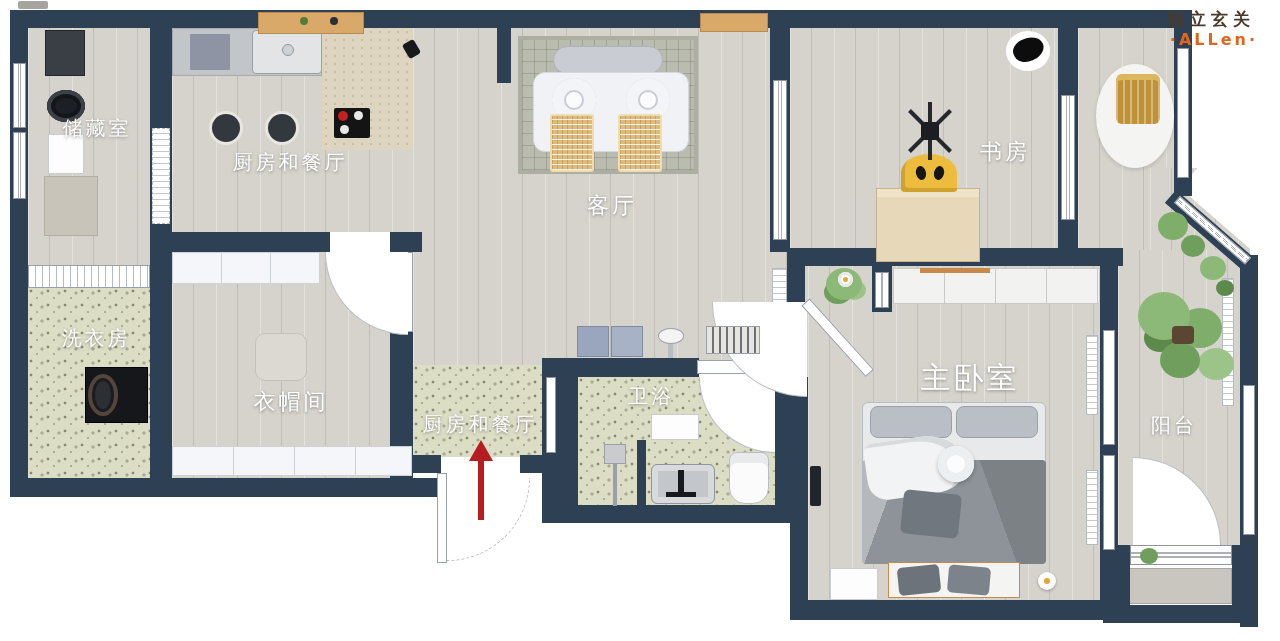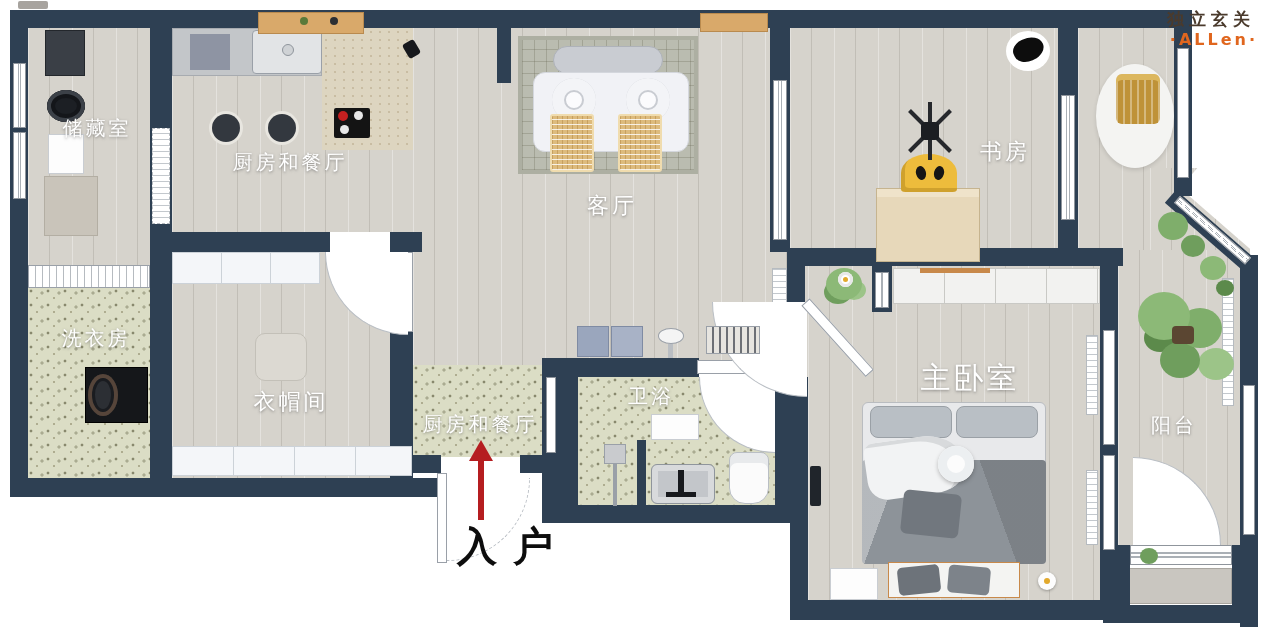--- a/index.html
+++ b/index.html
@@ -221,19 +221,18 @@
   <div class="lbl" style="left:1005px;top:152px;font-size:22px;">书房</div>
   <div class="lbl" style="left:96px;top:338px;">洗衣房</div>
   <div class="lbl" style="left:291px;top:402px;font-size:22px;">衣帽间</div>
   <div class="lbl" style="left:480px;top:424px;">厨房和餐厅</div>
   <div class="lbl" style="left:651px;top:396px;">卫浴</div>
   <div class="lbl" style="left:970px;top:378px;font-size:30px;">主卧室</div>
   <div class="lbl" style="left:1174px;top:425px;">阳台</div>
 
   <div style="left:469px;top:440px;width:0;height:0;border-left:12px solid transparent;border-right:12px solid transparent;border-bottom:21px solid #b51d20;"></div>
   <div style="left:478px;top:458px;width:6px;height:62px;background:#b51d20;"></div>
-  <div class="lbl" style="left:505px;top:546px;color:#0d0d0d;text-shadow:none;font-size:40px;font-weight:bold;letter-spacing:16px;padding-left:16px;">入户</div>
 
   <div style="left:1255px;top:8px;transform:translateX(-100%);color:#4a3a2c;font-size:17px;font-weight:bold;letter-spacing:5px;white-space:nowrap;font-family:'DejaVu Serif','Liberation Serif',serif;">独立玄关</div>
   <div style="left:1258px;top:30px;transform:translateX(-100%);color:#e0661e;font-size:16px;font-weight:bold;letter-spacing:3px;white-space:nowrap;">·ALLen·</div>
   <div style="left:18px;top:1px;width:30px;height:8px;background:rgba(60,50,40,.45);border-radius:2px;"></div>
 
 </div>
 
 </body></html>

